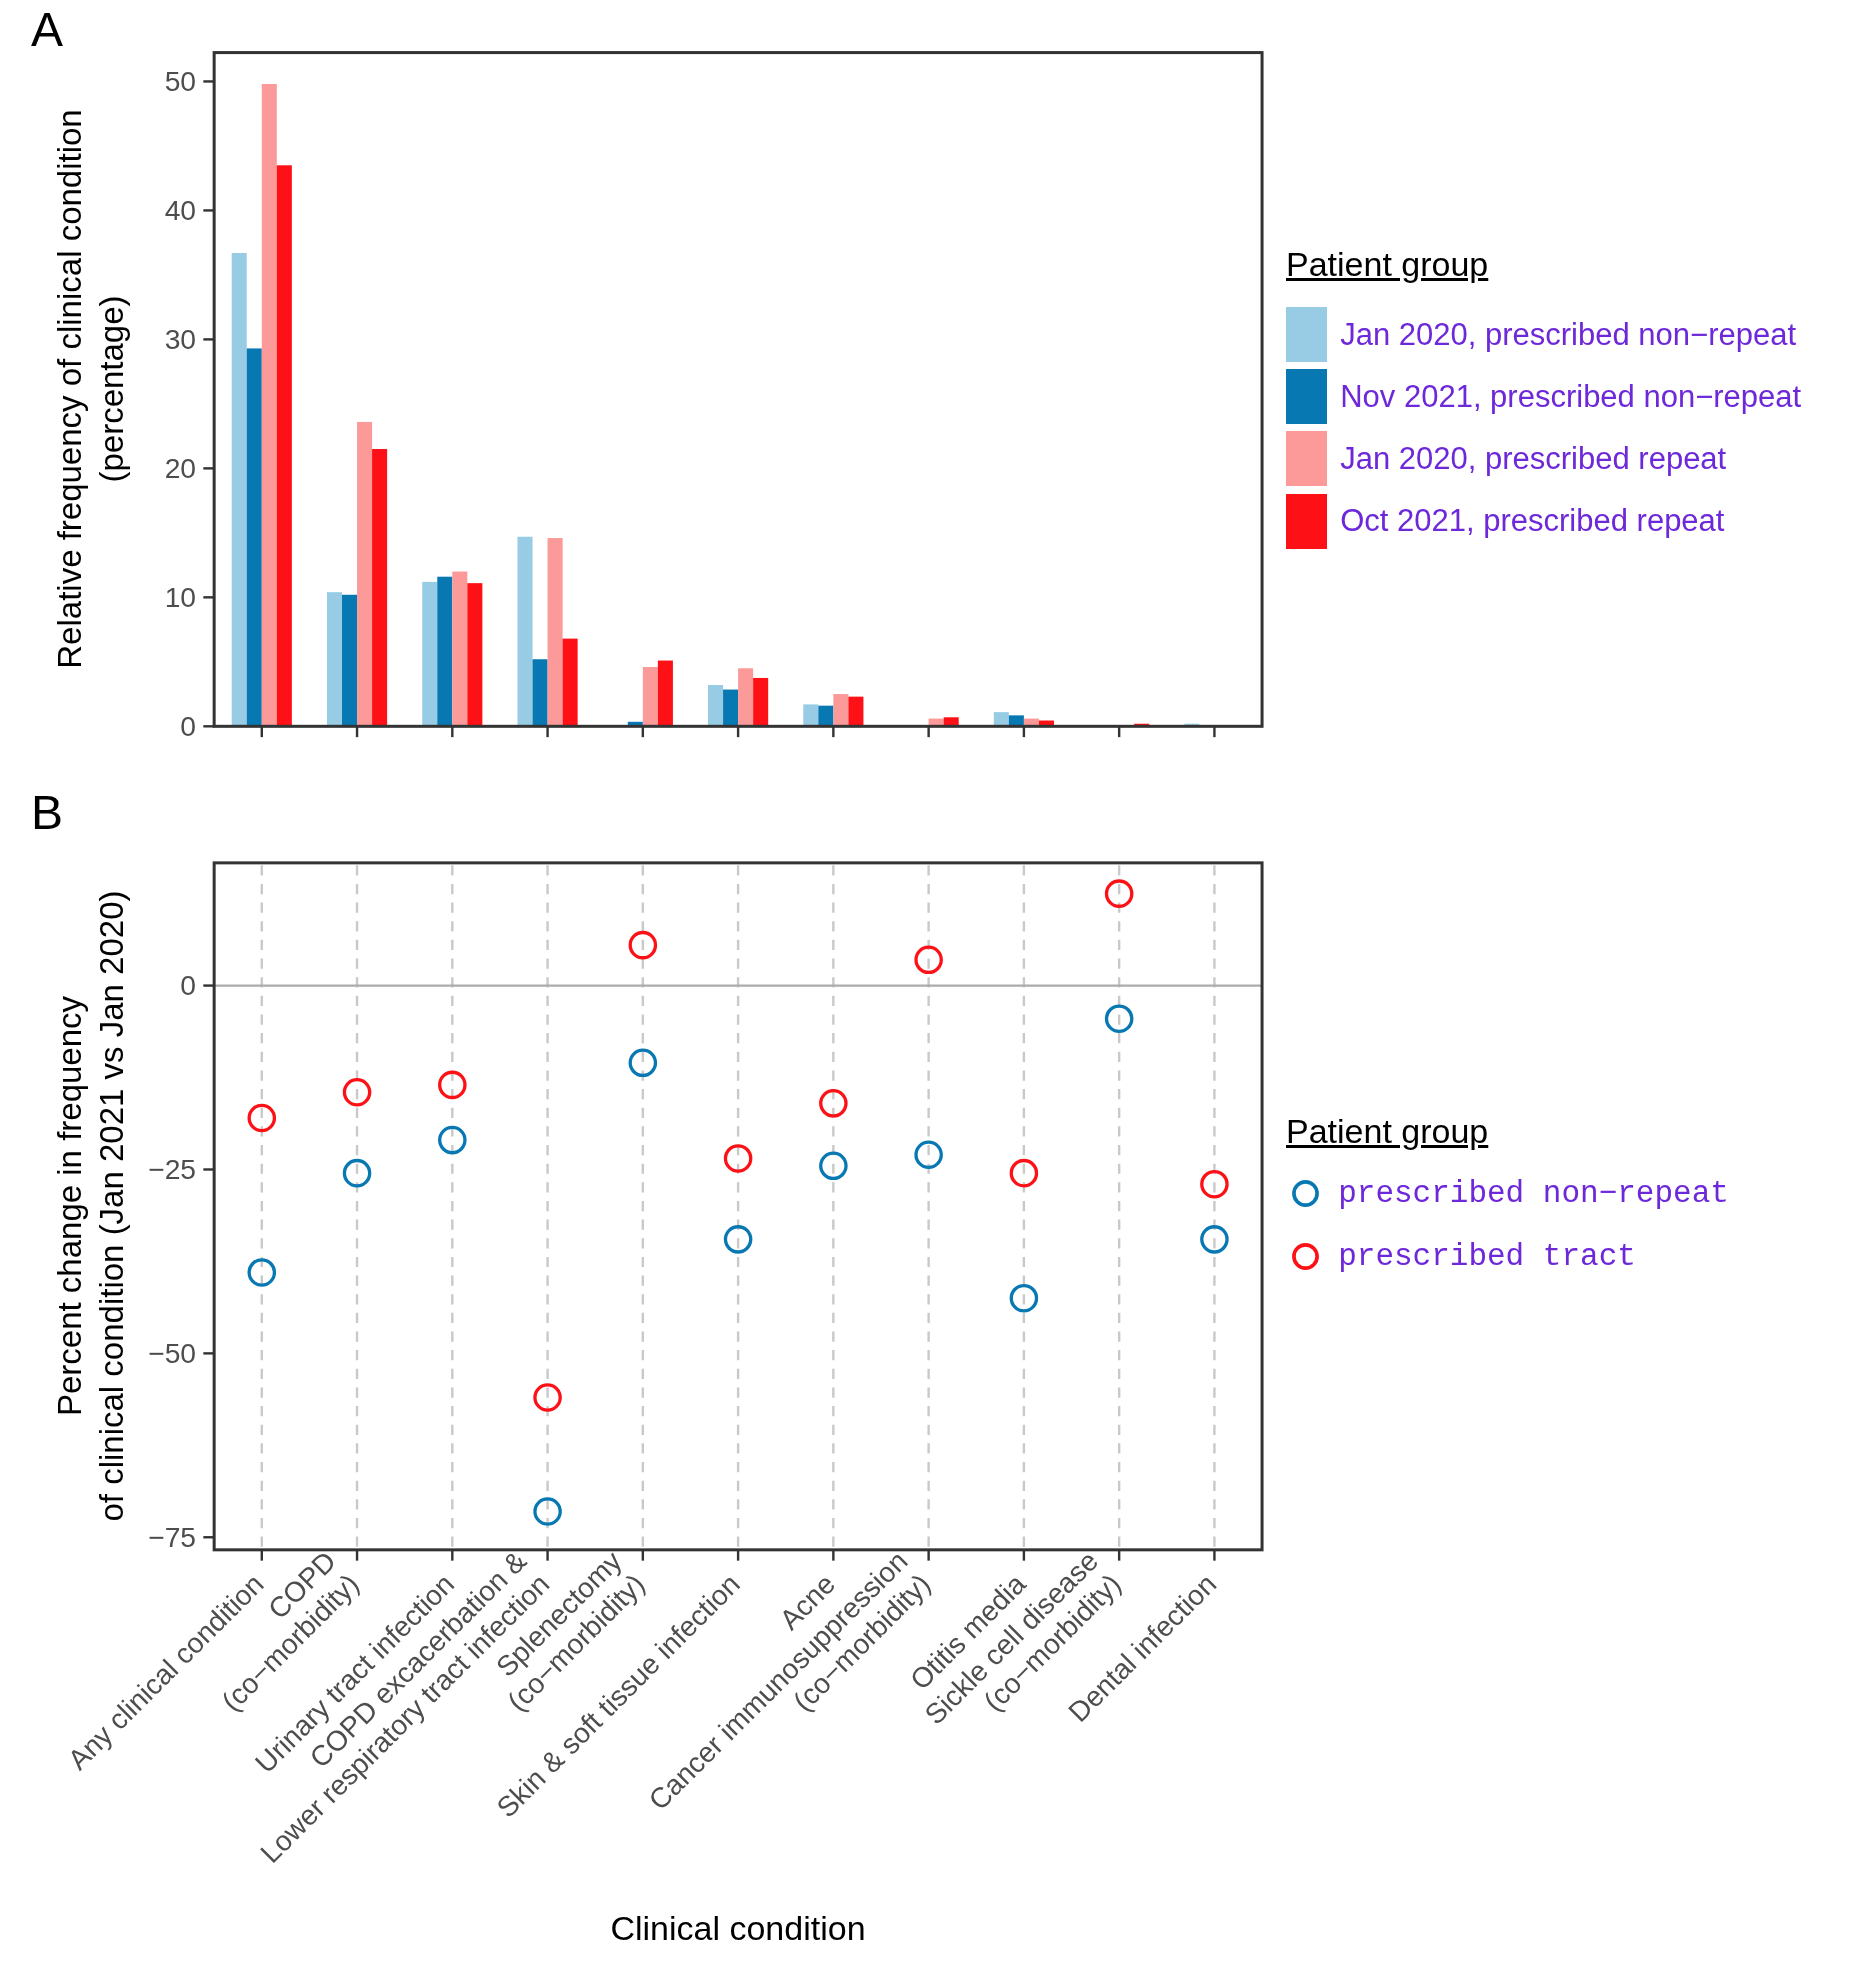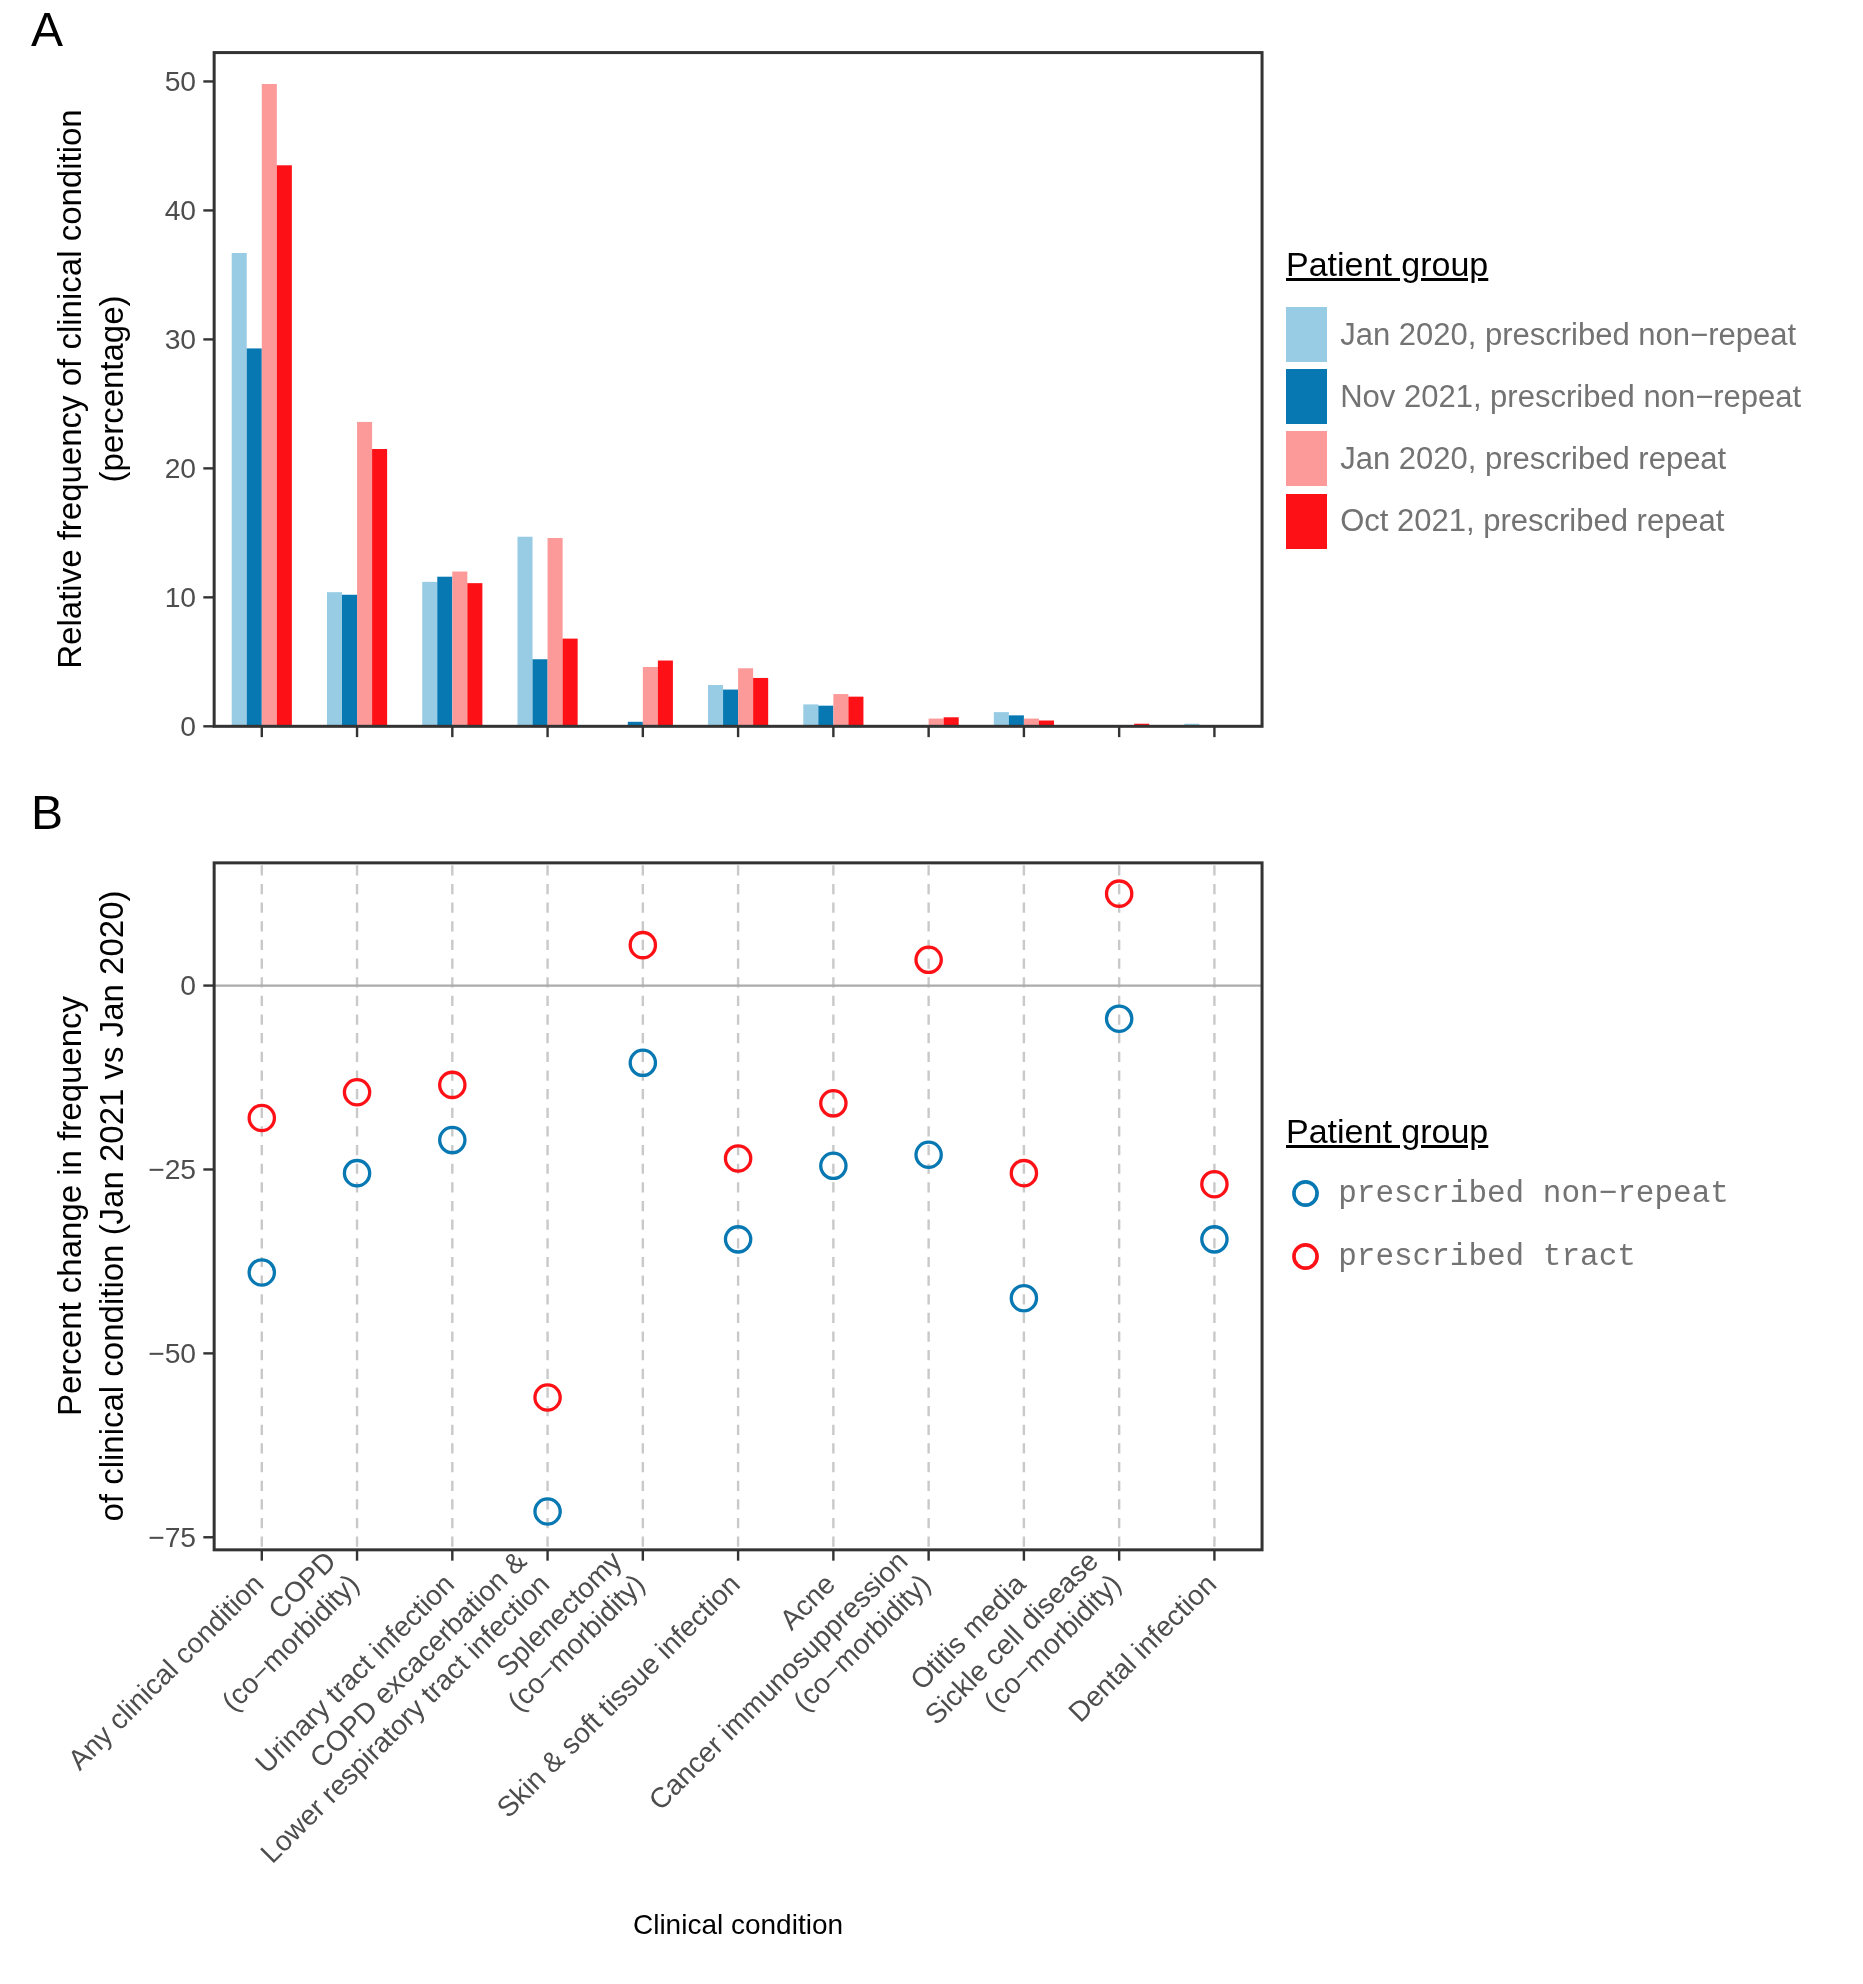--- a/index.html
+++ b/index.html
@@ -22,21 +22,21 @@
     transform:translate(-50%,-50%) rotate(-90deg);
     font-size:33px;
     color:#000000;
     text-align:center;
     line-height:1.28;
     white-space:nowrap;
   }
   .xtitle{
     position:absolute;
     transform:translateX(-50%);
-    font-size:28px;
+    font-size:34px;
     color:#000000;
     white-space:nowrap;
   }
   svg.chart{
     position:absolute;
     left:0;top:0;
     pointer-events:none;
   }
   .legend{
     position:absolute;
@@ -59,21 +59,21 @@
     height:55px;
     flex:0 0 auto;
   }
   .legend-key-circle{
     width:39px;
     height:39px;
     flex:0 0 auto;
   }
   .legend-label{
     font-size:31px;
-    color:#737373;
+    color:#6d28d9;
     margin-left:13.2px;
     white-space:nowrap;
   }
 </style>
 </head>
 <body>
 
 <div class="canvas">
 
   <div class="panel-letter" style="left:31px;top:6px">A</div>

